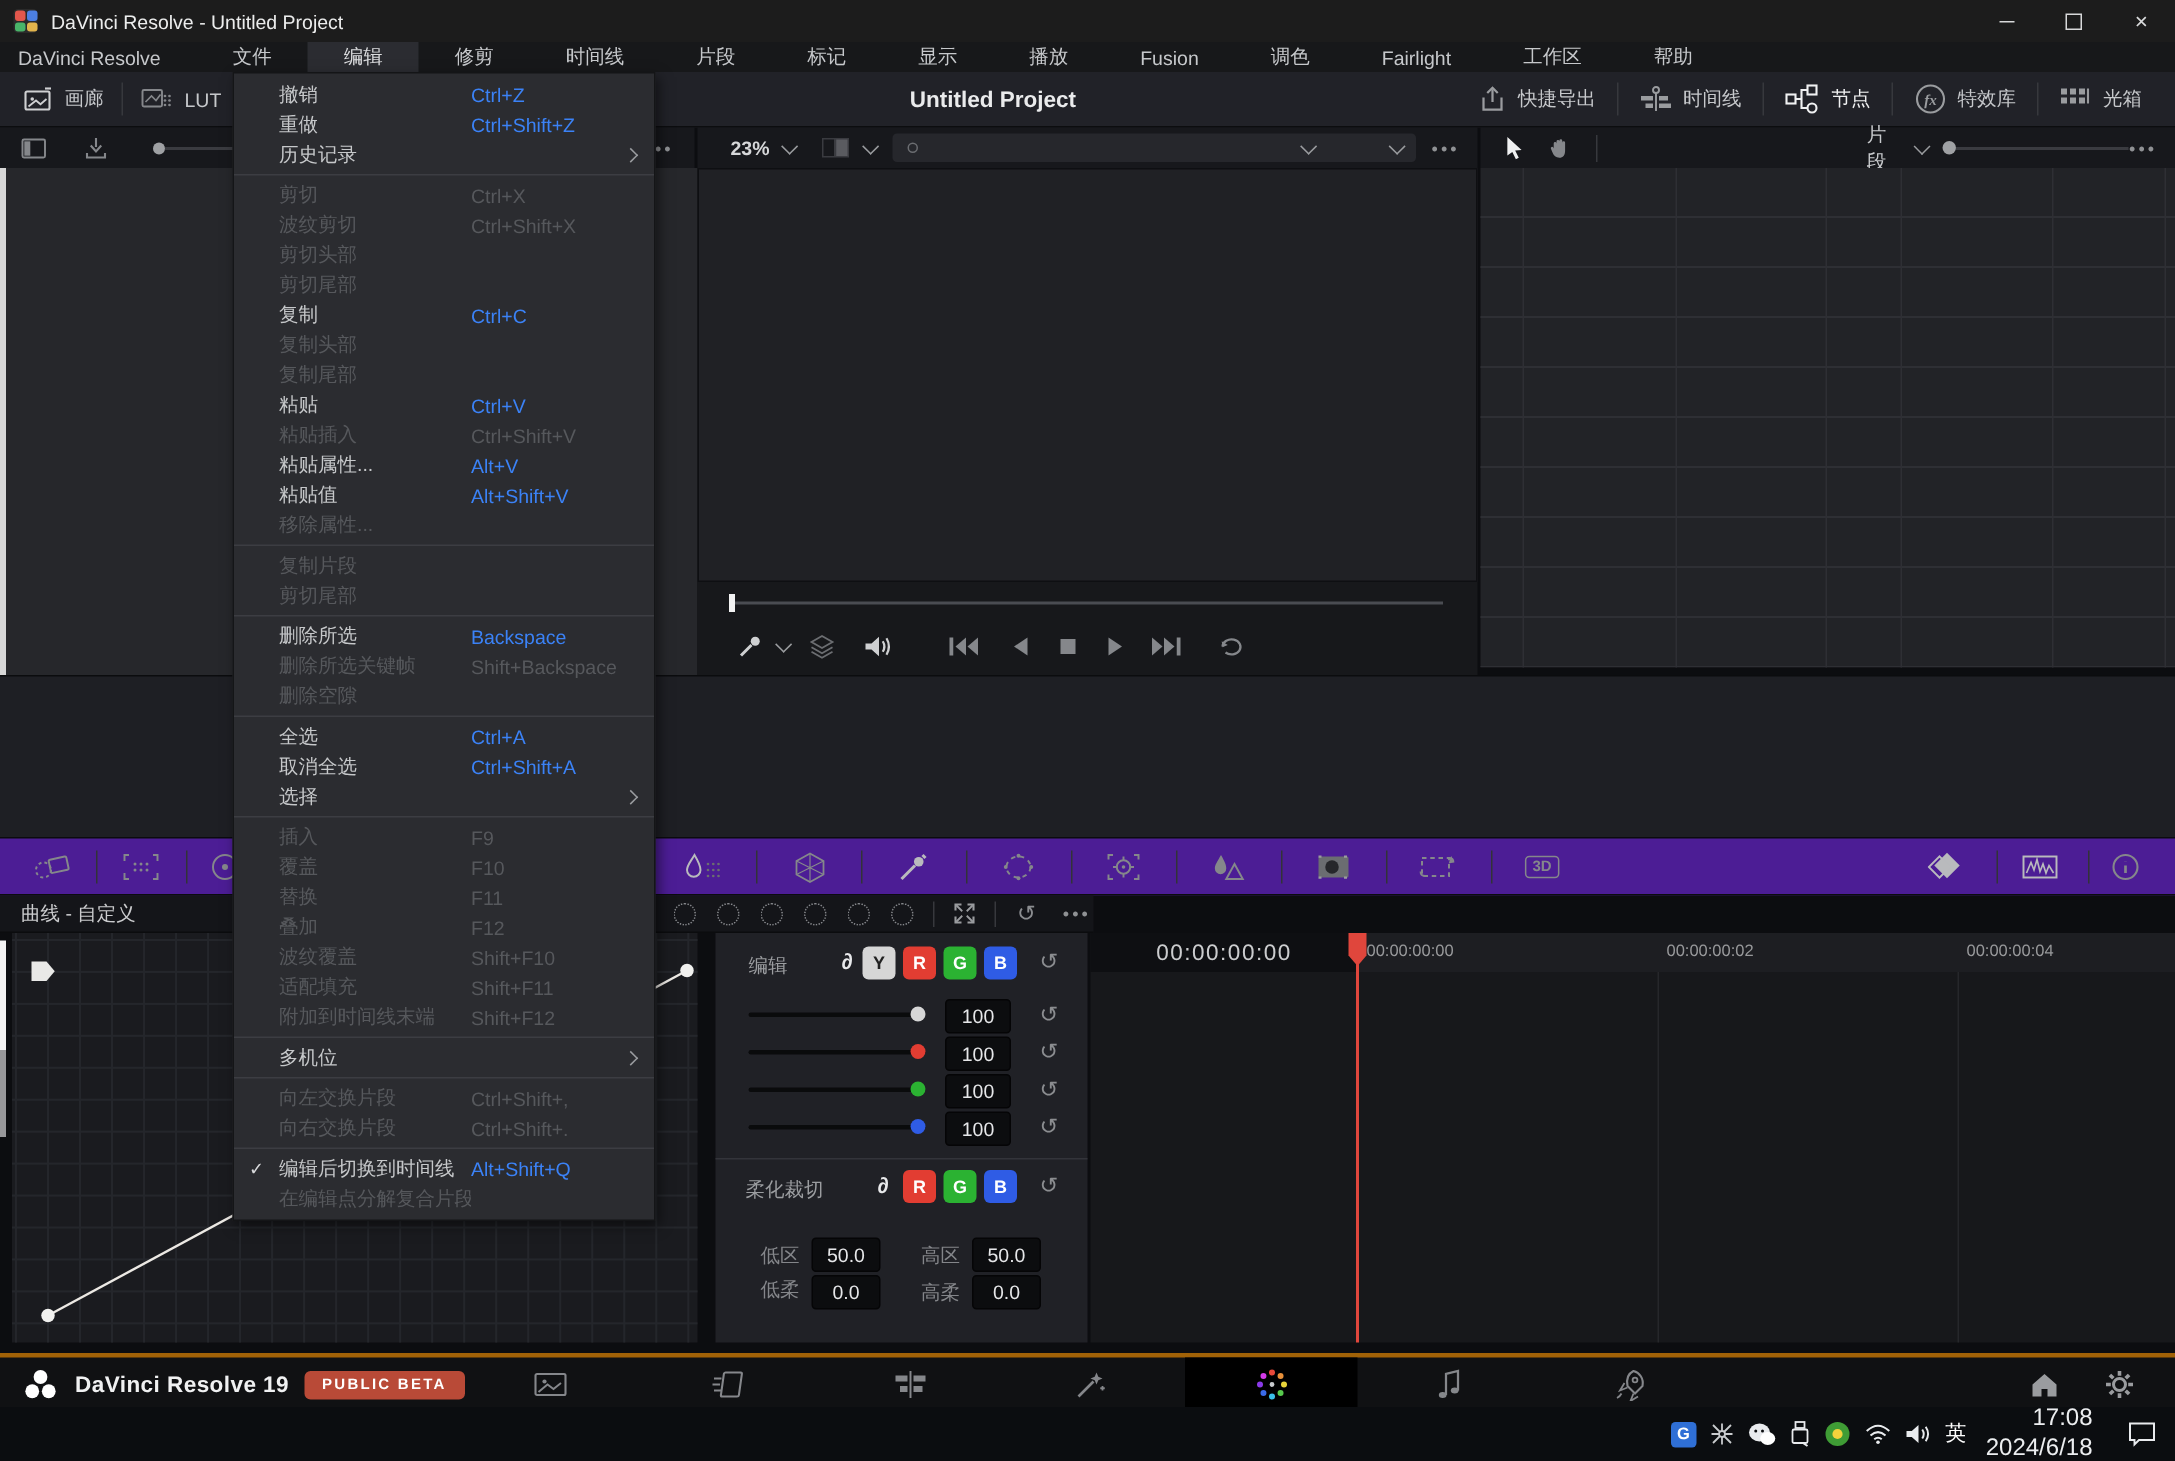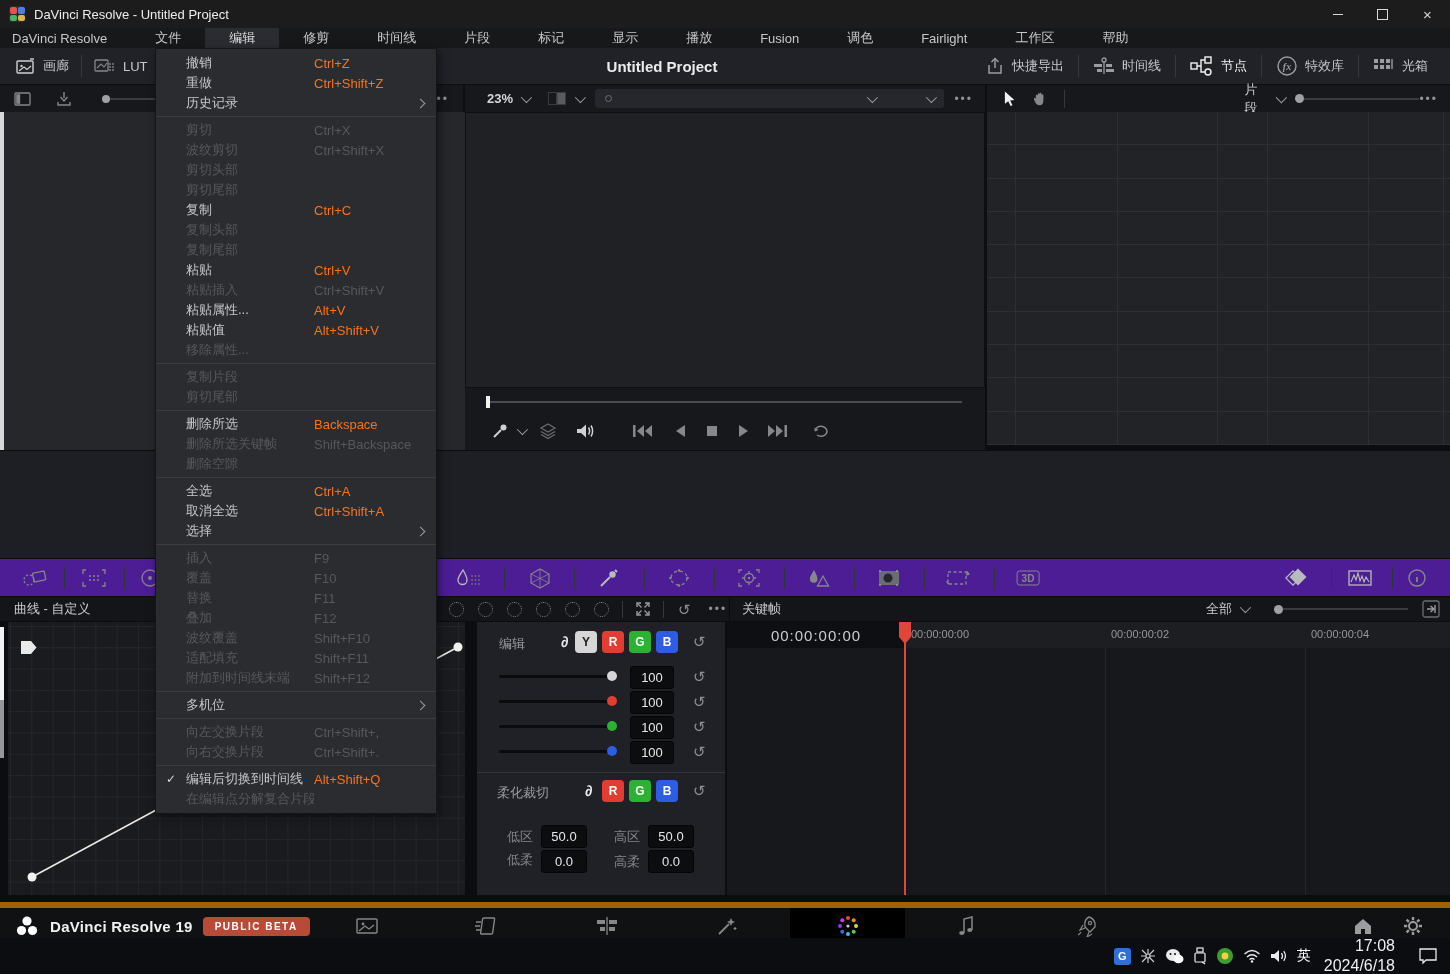--- a/index.html
+++ b/index.html
@@ -84,39 +84,39 @@
   .fieldlabel{position:absolute;color:#84868a;font-size:13px;}
   
   #kf-panel{left:727px;top:622px;width:723px;height:273px;background:#17181b;}
   #kf-tcbox{left:0;top:0;width:178px;height:26px;background:#0e0f12;display:flex;align-items:center;justify-content:center;font-size:15px;color:#cbccce;letter-spacing:1px;}
   #kf-ruler{left:178px;top:0;width:545px;height:26px;background:#1d1e22;}
   .ruler-label{position:absolute;top:6px;font-size:11px;color:#97989a;}
   .kf-vline{position:absolute;top:26px;bottom:0;width:1px;background:#26272b;}
   #kf-redline{left:177px;top:6px;width:2px;height:267px;background:#e0463c;}
 
   
-  #appbar{left:0;top:902px;width:1450px;height:36px;background:#101113;border-top:6px solid #a16207;box-sizing:border-box;}
+  #appbar{left:0;top:902px;width:1450px;height:36px;background:#101113;border-top:3px solid #a16207;box-sizing:border-box;}
   #appbar .brand{position:absolute;left:14px;top:0;height:36px;display:flex;align-items:center;gap:10px;}
   .brand-name{font-size:15px;font-weight:bold;color:#f0f1f2;letter-spacing:.3px;}
   .beta-badge{font-size:10px;font-weight:bold;letter-spacing:1.5px;color:#fff;background:#b94a37;border-radius:4px;padding:4px 12px;}
   .page-tile{position:absolute;top:0;width:48px;height:36px;display:flex;align-items:center;justify-content:center;}
   .page-tile.active{width:115px;background:#000;}
   .page-underline{position:absolute;left:0;right:0;bottom:0;height:3px;background:#e8493a;}
   
   #taskbar{left:0;top:938px;width:1450px;height:36px;background:#0b0d10;}
   .tray{position:absolute;right:0;top:0;height:36px;display:flex;align-items:center;gap:9px;padding-right:8px;}
   .tray-time{text-align:right;font-size:16px;color:#eceef0;line-height:1.25;margin-left:4px;}
   .lang-glyph{color:#fff;font-size:14px;}
 
   
   #edit-menu{left:155px;top:48px;width:282px;background:#2b2c30;border:1px solid #141517;box-sizing:border-box;padding:4px 0;z-index:50;box-shadow:2px 3px 8px rgba(0,0,0,.5);}
   .menu-item{height:20px;display:flex;align-items:center;font-size:13px;padding:0 10px;position:relative;}
   .menu-item .chk{width:20px;color:#d9dadc;font-size:12px;}
   .menu-item .lbl{width:128px;color:#c6c8ca;white-space:nowrap;overflow:hidden;}
-  .menu-item .sct{flex:1;color:#f97316;white-space:nowrap;}
+  .menu-item .sct{flex:1;color:#3b82f6;white-space:nowrap;}
   .menu-item.disabled .lbl,.menu-item.disabled .sct{color:#56585c;}
   .menu-item .sub{position:absolute;right:12px;top:7px;width:6px;height:6px;border-right:1.5px solid #9a9c9f;border-bottom:1.5px solid #9a9c9f;transform:rotate(-45deg);}
   .menu-sep{height:1px;background:#3c3d42;margin:3px 0;}
 
   svg{display:block;}
 </style>
 </head>
 <body>
 
 <div class="screen">
@@ -479,36 +479,20 @@
     <span class="tool-circle"></span>
     <span class="tool-circle"></span>
     <span class="vsep" style="height:17px;margin:0 6px;"></span>
     <svg width="16" height="16" viewBox="0 0 16 16" style="margin:0 6px;">
         <path d="M6 2 H2 v4 M10 2 h4 v4 M2 10 v4 h4 M14 10 v4 h-4" fill="none" stroke="#9a9c9f" stroke-width="1.4"></path>
         <path d="M2.5 2.5 l4 4 M13.5 2.5 l-4 4 M2.5 13.5 l4-4 M13.5 13.5 l-4-4" stroke="#9a9c9f" stroke-width="1.2"></path>
       </svg>
     <span class="vsep" style="height:17px;margin:0 6px;"></span>
     <span class="reset-glyph" style="margin:0 8px;">↺</span>
     <span class="dots3" style="margin-left:10px;">•••</span>
-  </div>
-  <div class="abs" id="kf-header">
-    <span style="margin-left:12px;">关键帧</span>
-    <span style="margin-left:auto;display:flex;align-items:center;gap:8px;">
-      <span>全部</span>
-        <span class="chev"></span>
-    </span>
-    <span style="display:flex;align-items:center;margin-left:26px;">
-      <span style="width:9px;height:9px;border-radius:50%;background:#9fa1a4;"></span>
-      <span style="width:125px;height:2px;background:#3a3b40;"></span>
-    </span>
-    <svg width="18" height="18" viewBox="0 0 18 18" style="margin:0 10px 0 14px;">
-        <rect x="1" y="1" width="16" height="16" rx="2" fill="none" stroke="#6b6d71" stroke-width="1.3"></rect>
-        <path d="M5 9 h6 M8.5 6 L12 9 L8.5 12" fill="none" stroke="#9a9c9f" stroke-width="1.4"></path>
-        <path d="M13 5 v8" stroke="#9a9c9f" stroke-width="1.4"></path>
-      </svg>
   </div>
 
   <div class="abs" id="strip-b1"></div>
   <div class="abs" id="strip-b2"></div>
   <div class="abs" id="curves-panel">
     <svg width="457" height="273" viewBox="0 0 457 273">
       <line x1="24" y1="255" x2="450" y2="25" stroke="#ece9e4" stroke-width="1.6"></line>
       <circle cx="24" cy="255" r="4.5" fill="#f1f1ef"></circle>
       <circle cx="450" cy="25" r="4.5" fill="#f1f1ef"></circle>
       <polygon points="13,19 23,19 28.5,25.5 23,32 13,32" fill="#e9e9e7"></polygon>

